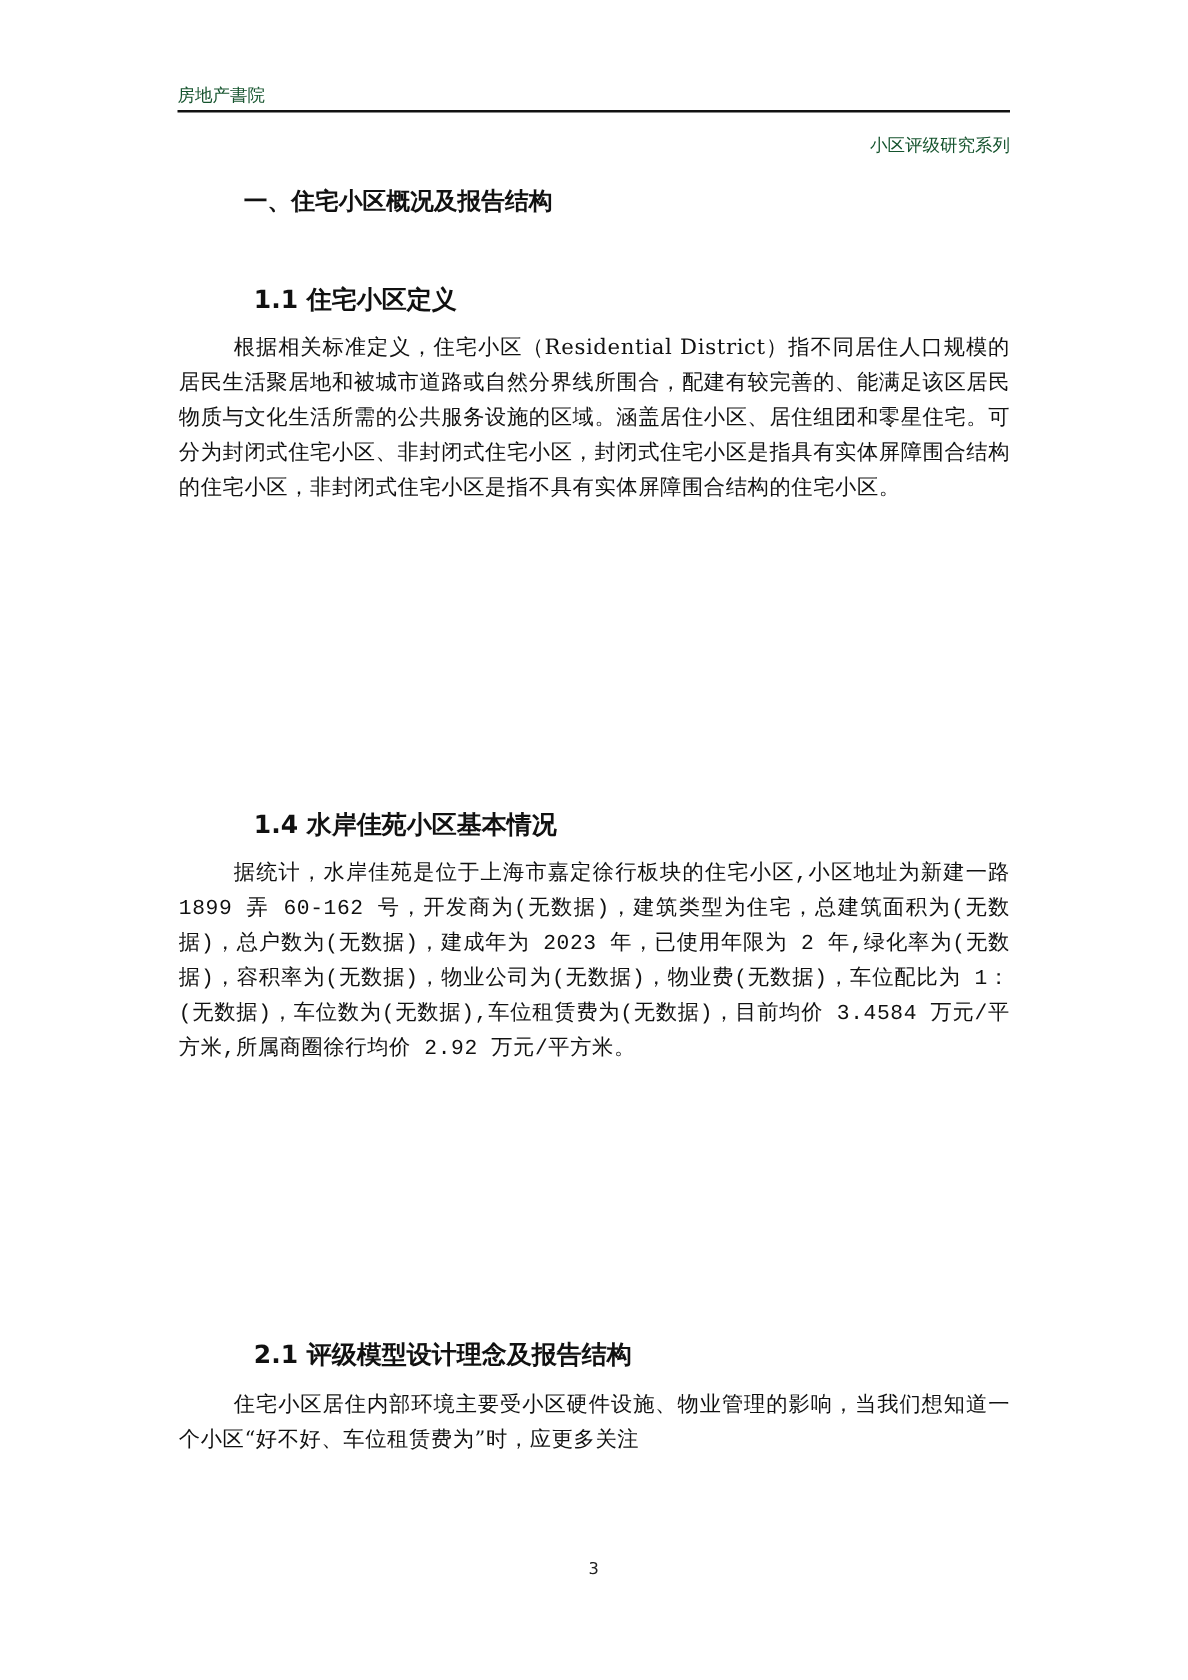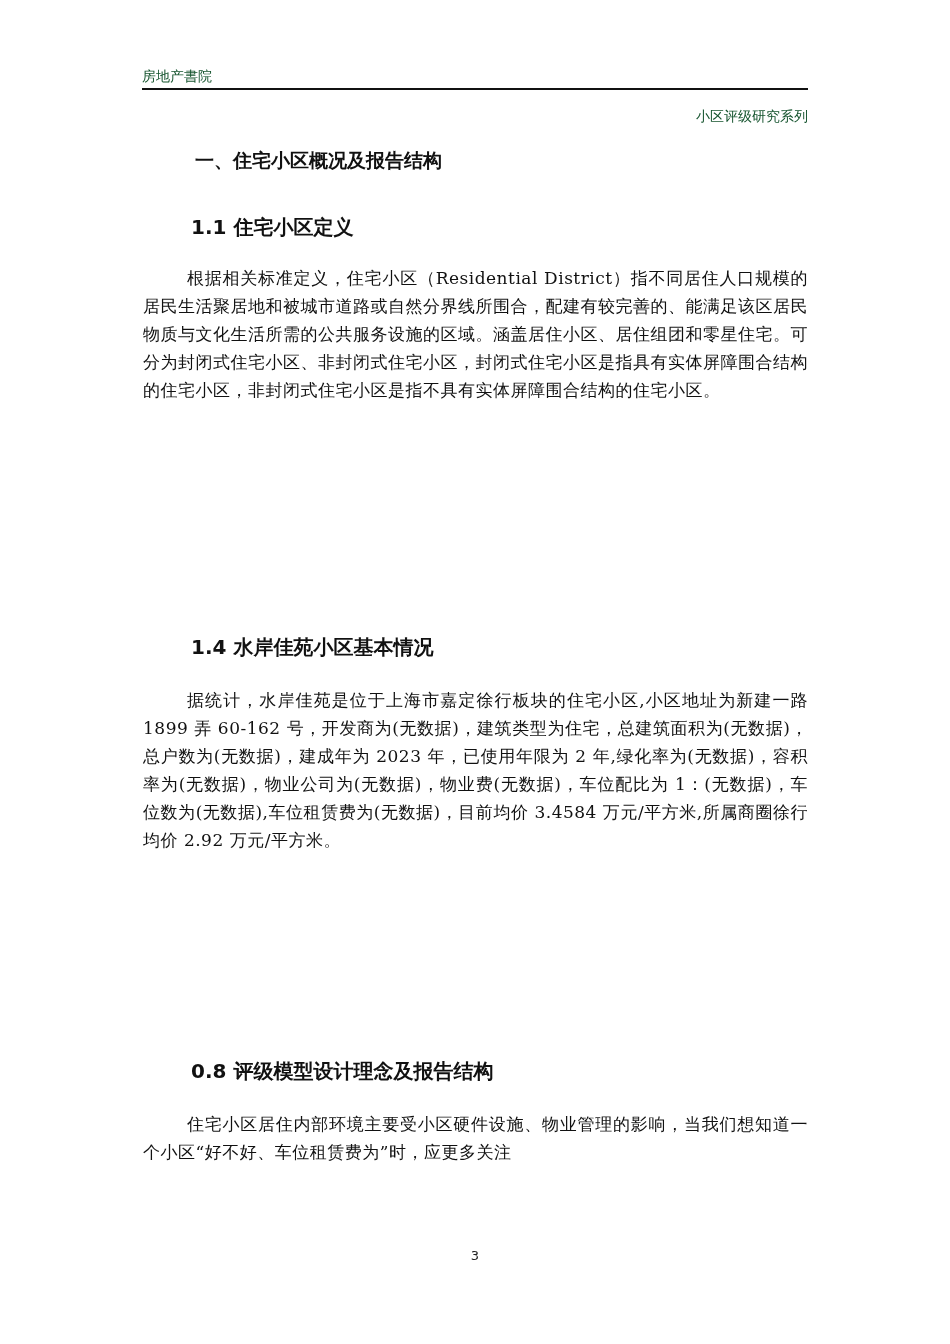--- a/index.html
+++ b/index.html
@@ -6,21 +6,21 @@
     body { width: 950px; height: 1344px; position: relative; overflow: hidden;
            font-family: "DejaVu Serif", "Liberation Serif", serif; color: #111; }
     .page-header { position: absolute; left: 142px; top: 68px; width: 666px; height: 20px;
                    font-family: "DejaVu Sans", "Liberation Sans", sans-serif; font-size: 14px; color: #14532d; }
     .page-header .left { position: absolute; left: 0; top: 0; }
     .page-header .right { position: absolute; right: 0; top: 0; margin-top: 40px; }
     .header-rule { position: absolute; left: 142px; top: 88px; width: 666px; height: 2px; background: #111; }
     .content { position: absolute; left: 143px; top: 140px; width: 665px; }
     h1 { position: absolute; left: 52px; top: 8px; margin: 0; font-size: 19px; font-weight: bold;
          font-family: "DejaVu Sans", "Liberation Sans", sans-serif; white-space: nowrap; }
-    h2 { position: absolute; margin: 0; font-size: 20px; font-weight: bold; left: 48px;
+    h2 { position: absolute; margin: 12px; font-size: 20px; font-weight: bold; left: 48px;
          font-family: "DejaVu Sans", "Liberation Sans", sans-serif; white-space: nowrap; }
     p.para { position: absolute; left: 0; margin: 0; width: 665px; font-size: 17px; line-height: 28px;
              text-indent: 44px; text-align: justify; letter-spacing: 0.5px; }
     .page-number { position: absolute; left: 0; width: 950px; top: 1248px; text-align: center;
                    font-family: "DejaVu Sans", "Liberation Sans", sans-serif; font-size: 13px; color: #222; }
   </style>
 </head>
 <body>
 
 <div class="page-header">
@@ -29,19 +29,19 @@
 </div>
 <div class="header-rule"></div>
 
 <div class="content">
   <h1>一、住宅小区概况及报告结构</h1>
 
   <h2 style="top:74px;">1.1 住宅小区定义</h2>
   <p class="para" style="top:124px;">根据相关标准定义，住宅小区（Residential District）指不同居住人口规模的居民生活聚居地和被城市道路或自然分界线所围合，配建有较完善的、能满足该区居民物质与文化生活所需的公共服务设施的区域。涵盖居住小区、居住组团和零星住宅。可分为封闭式住宅小区、非封闭式住宅小区，封闭式住宅小区是指具有实体屏障围合结构的住宅小区，非封闭式住宅小区是指不具有实体屏障围合结构的住宅小区。</p>
 
   <h2 style="top:494px;">1.4 水岸佳苑小区基本情况</h2>
-  <p class="para" style="top:546px;">据统计，水岸佳苑是位于上海市嘉定徐行板块的住宅小区,小区地址为新建一路 1899 弄 60-162 号，开发商为(无数据)，建筑类型为住宅，总建筑面积为(无数据)，总户数为(无数据)，建成年为 2023 年，已使用年限为 2 年,绿化率为(无数据)，容积率为(无数据)，物业公司为(无数据)，物业费(无数据)，车位配比为 1：(无数据)，车位数为(无数据),车位租赁费为(无数据)，目前均价 3.4584 万元/平方米,所属商圈徐行均价 2.92 万元/平方米。</p>
+  <p class="para" style="top:546px;font-family:Liberation Mono, monospace;">据统计，水岸佳苑是位于上海市嘉定徐行板块的住宅小区,小区地址为新建一路 1899 弄 60-162 号，开发商为(无数据)，建筑类型为住宅，总建筑面积为(无数据)，总户数为(无数据)，建成年为 2023 年，已使用年限为 2 年,绿化率为(无数据)，容积率为(无数据)，物业公司为(无数据)，物业费(无数据)，车位配比为 1：(无数据)，车位数为(无数据),车位租赁费为(无数据)，目前均价 3.4584 万元/平方米,所属商圈徐行均价 2.92 万元/平方米。</p>
 
-  <h2 style="top:918px;">0.8 评级模型设计理念及报告结构</h2>
+  <h2 style="top:918px;">2.1 评级模型设计理念及报告结构</h2>
   <p class="para" style="top:970px;">住宅小区居住内部环境主要受小区硬件设施、物业管理的影响，当我们想知道一个小区“好不好、车位租赁费为”时，应更多关注</p>
 </div>
 
 <div class="page-number">3</div>
 
 </body></html>

